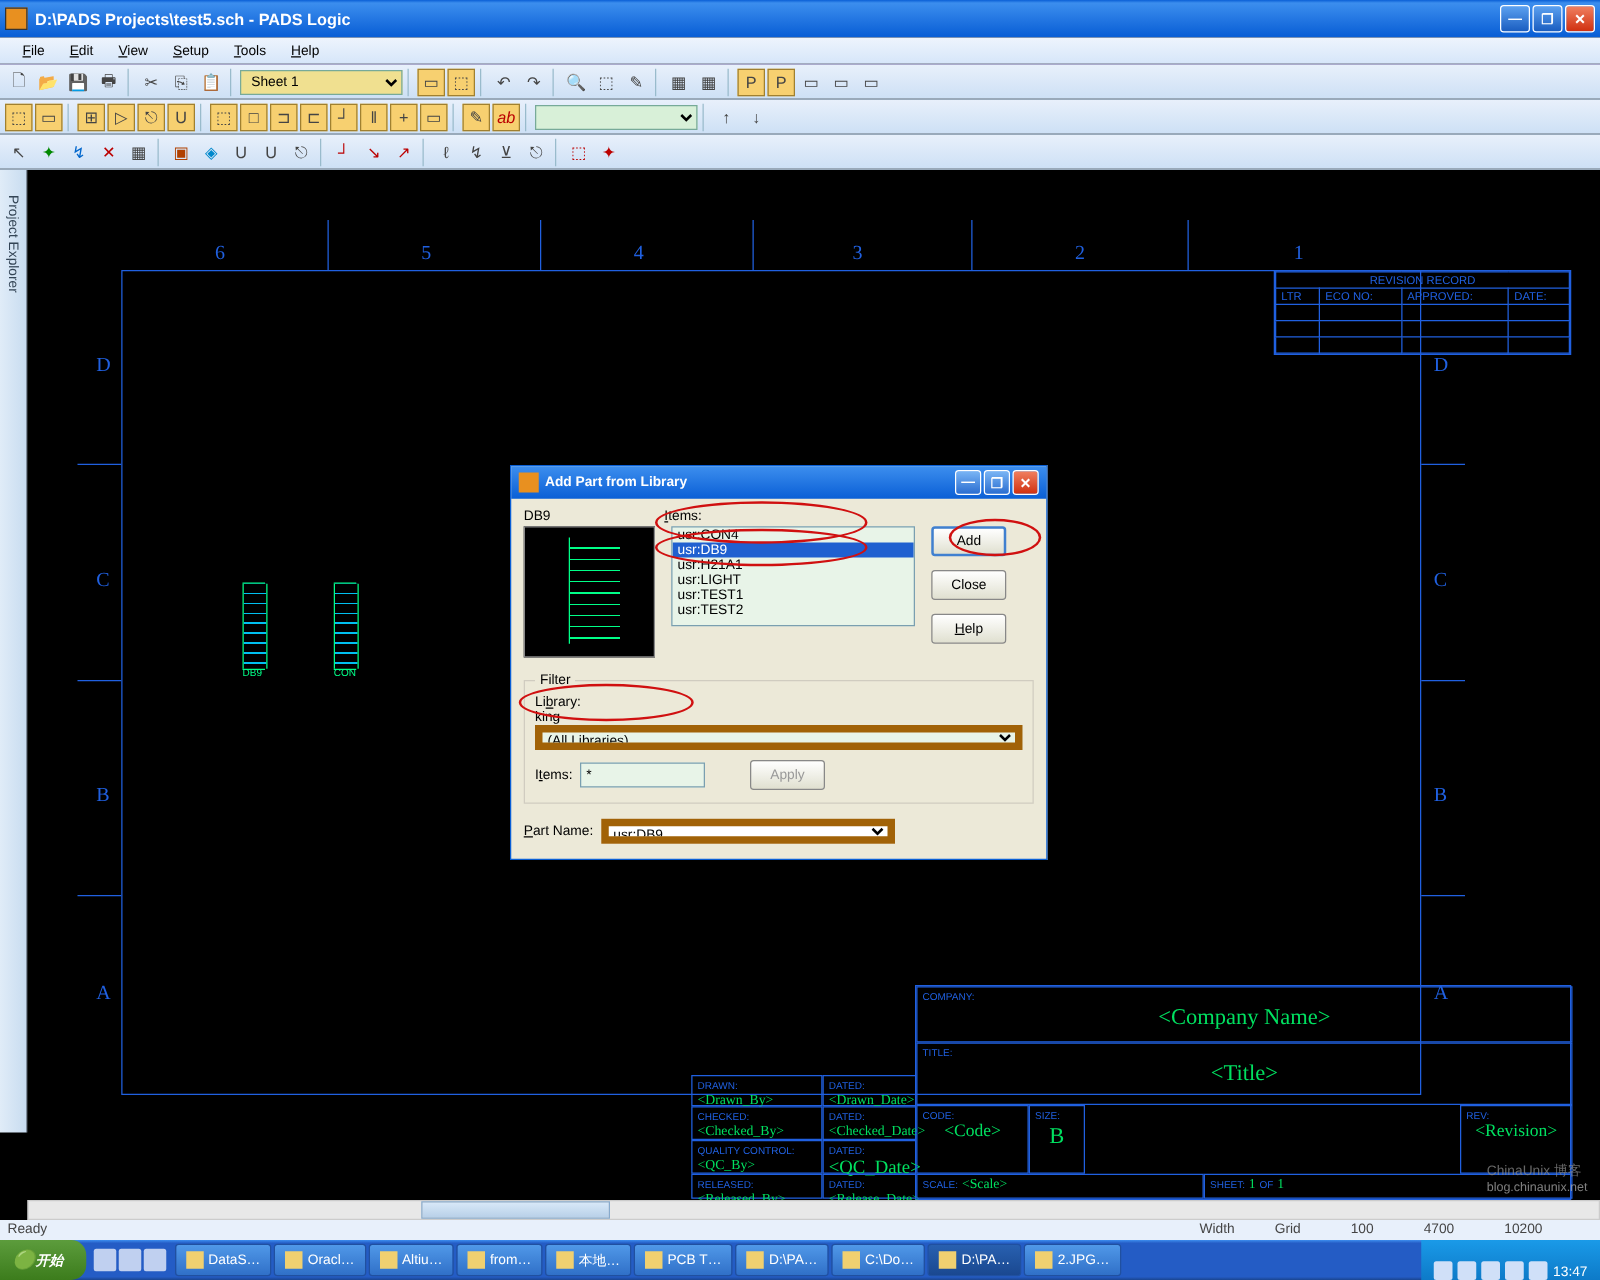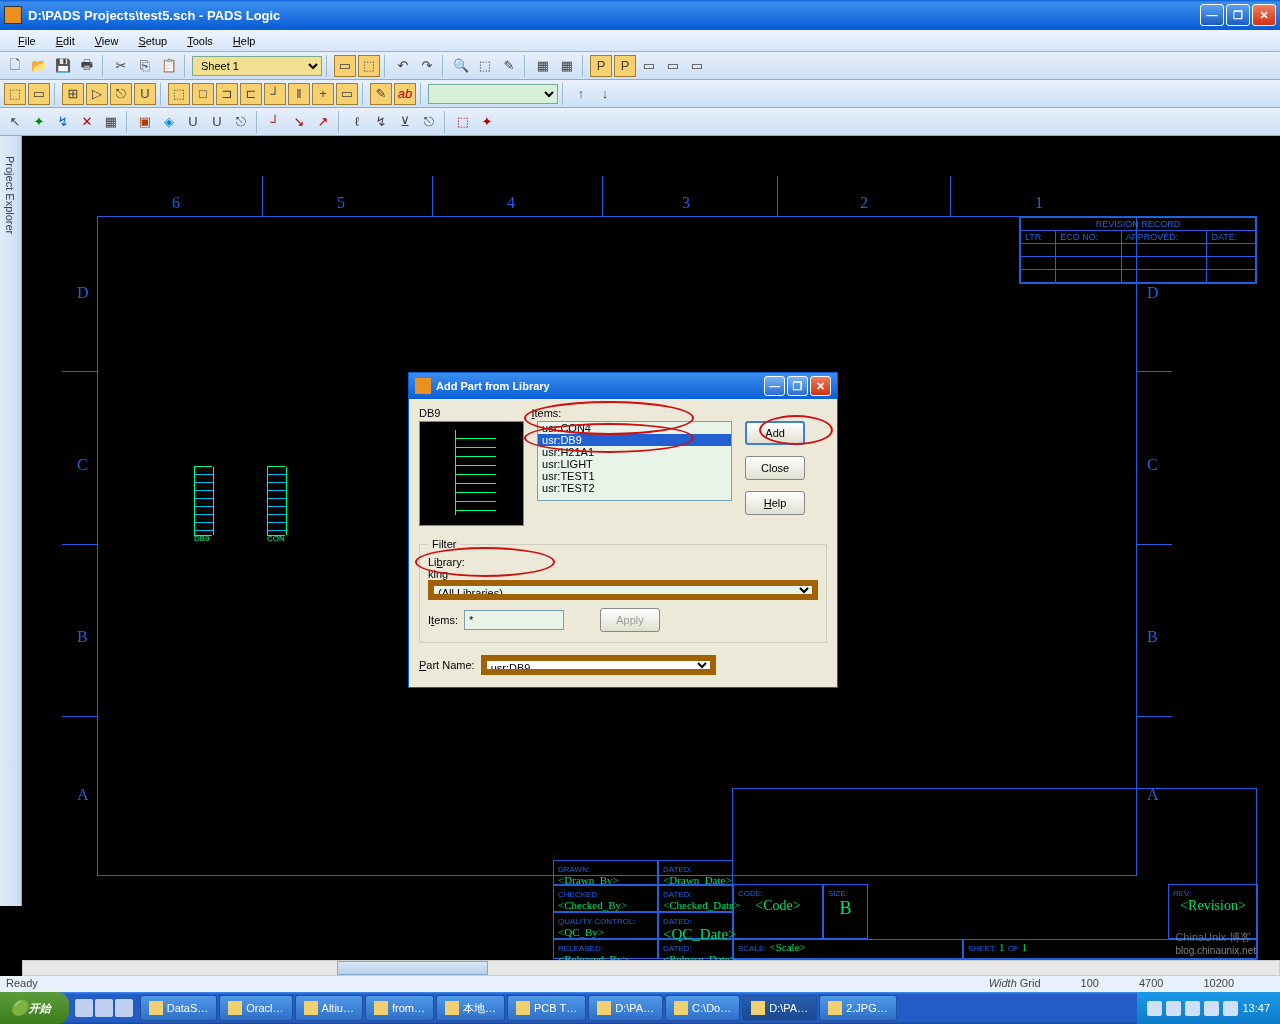--- a/index.html
+++ b/index.html
@@ -59,33 +59,33 @@
 .dlg-sel { width: 100%; background: #e8f4e8; border: 6px solid #a16207; height: 20px; }
 .dlg-row { margin-top: 8px; display: flex; align-items: center; gap: 6px; }
 .dlg-ipt { background: #e8f4e8; border: 1px solid #7a9fb0; height: 20px; padding: 0 4px; }
 .ellipse { position: absolute; border: 2px solid #d01010; border-radius: 50%; pointer-events: none; }
 
 .scrollbar-h { position: absolute; left: 22px; right: 0; bottom: 48px; height: 16px; background: #e8e8e8; border: 1px solid #ccc; }
 .scrollbar-h .thumb { position: absolute; left: 25%; width: 12%; height: 100%; background: linear-gradient(#d8e8f8,#b8d0e8); border: 1px solid #8ac; }
 
 .statusbar { position: absolute; left: 0; right: 0; bottom: 32px; height: 16px; background: #e8f0fb; display: flex; font-size: 10px; color: #444; padding: 1px 6px; }
 .statusbar span { margin-right: 40px; }
-.statusbar .r { margin-left: auto; margin-right: 3px; font-style: italic; }
+.statusbar .r { margin-left: auto; margin-right: 32px; }
 
 .taskbar { position: absolute; left: 0; right: 0; bottom: 0; height: 32px; background: linear-gradient(#3c8def, #245cc5 8%, #245cc5 92%, #1a4590); display: flex; align-items: center; }
 .start { height: 32px; padding: 0 18px 0 10px; background: linear-gradient(#5c9c3c, #3c7c1c); color: #fff; font-weight: bold; font-style: italic; font-size: 15px; display: flex; align-items: center; border-radius: 0 12px 12px 0; font-family: SimHei; }
 .ql { display: flex; gap: 2px; padding: 0 6px; }
 .ql-ic { width: 18px; height: 18px; background: #c0d0f0; border-radius: 2px; }
 .task-btn { height: 26px; padding: 0 8px; margin: 0 1px; background: linear-gradient(#5098e8, #3070c8); border: 1px solid #2050a0; border-radius: 3px; color: #fff; display: flex; align-items: center; gap: 4px; max-width: 95px; overflow: hidden; white-space: nowrap; cursor: pointer; font-size: 11px; }
 .task-btn.act { background: linear-gradient(#2860b0, #1a4890); }
 .task-ic { width: 14px; height: 14px; background: #f0d070; flex-shrink: 0; }
-.tray { margin-left: auto; background: linear-gradient(#1a9ae8,#0d7ac8); height: 32px; display: flex; align-items: center; padding: 0 10px; gap: 4px; color: #fff; }
+.tray { margin-left: auto; background: linear-gradient(#1a9ae8,#0d7ac8); height: 32px; display: flex; align-items: flex-end; padding: 0 10px; gap: 4px; color: #fff; }
 .tray-ic { width: 15px; height: 15px; background: #d0e0f8; border-radius: 2px; }
 
-.watermark { position: absolute; right: 24px; bottom: 68px; color: #888; font-size: 16px; font-family: Arial; opacity: .75; }
+.watermark { position: absolute; right: 10px; bottom: 68px; color: #888; font-size: 16px; font-family: Arial; opacity: .75; }
 .watermark small { display: block; font-size: 10px; color: #aaa; }
 .part-sym { position: absolute; width: 18px; height: 70px; border-top: 1px solid #0f8; border-bottom: 1px solid #0f8; }
 .part-sym::before { content: ''; position: absolute; left: 0; top: 0; bottom: 0; width: 100%; background: repeating-linear-gradient(to bottom, transparent 0 7px, #00c0f0 7px 8px); border-left: 1px solid #0f8; border-right: 1px solid #0f8; }
 .part-lbl { position: absolute; color: #0f8; font-size: 8px; }
 .cell { border: 1px solid #2060e0; padding: 1px 4px; position: absolute; }
 </style>
 </head>
 <body>
 
 <div class="titlebar">
@@ -273,20 +273,22 @@
 
       <div class="cell" style="left:-180px;top:71px;width:105px;height:25px"><span class="tb-lbl">DRAWN:</span><br><span class="tb-val" style="font-size:11px">&lt;Drawn_By&gt;</span></div>
       <div class="cell" style="left:-75px;top:71px;width:75px;height:25px"><span class="tb-lbl">DATED:</span><br><span class="tb-val" style="font-size:11px">&lt;Drawn_Date&gt;</span></div>
       <div class="cell" style="left:-180px;top:96px;width:105px;height:27px"><span class="tb-lbl">CHECKED:</span><br><span class="tb-val" style="font-size:11px">&lt;Checked_By&gt;</span></div>
       <div class="cell" style="left:-75px;top:96px;width:75px;height:27px"><span class="tb-lbl">DATED:</span><br><span class="tb-val" style="font-size:11px">&lt;Checked_Date&gt;</span></div>
       <div class="cell" style="left:-180px;top:123px;width:105px;height:27px"><span class="tb-lbl">QUALITY CONTROL:</span><br><span class="tb-val" style="font-size:11px">&lt;QC_By&gt;</span></div>
       <div class="cell" style="left:-75px;top:123px;width:75px;height:27px"><span class="tb-lbl">DATED:</span><br><span class="tb-val" style="font-size:15px">&lt;QC_Date&gt;</span></div>
       <div class="cell" style="left:-180px;top:150px;width:105px;height:20px"><span class="tb-lbl">RELEASED:</span><br><span class="tb-val" style="font-size:11px">&lt;Released_By&gt;</span></div>
       <div class="cell" style="left:-75px;top:150px;width:75px;height:20px"><span class="tb-lbl">DATED:</span><br><span class="tb-val" style="font-size:11px">&lt;Release_Date&gt;</span></div>
 
+      <div class="cell" style="left:0;top:0;width:525px;height:45px"><span class="tb-lbl">COMPANY:</span><div class="tb-val" style="text-align:center;font-size:18px">&lt;Company Name&gt;</div></div>
+      <div class="cell" style="left:0;top:45px;width:525px;height:50px"><span class="tb-lbl">TITLE:</span><div class="tb-val" style="text-align:center;font-size:18px">&lt;Title&gt;</div></div>
       <div class="cell" style="left:0;top:95px;width:90px;height:55px"><span class="tb-lbl">CODE:</span><div class="tb-val" style="text-align:center">&lt;Code&gt;</div></div>
       <div class="cell" style="left:90px;top:95px;width:45px;height:55px"><span class="tb-lbl">SIZE:</span><div class="tb-val" style="text-align:center;font-size:18px">B</div></div>
       <div class="cell" style="left:435px;top:95px;width:90px;height:55px"><span class="tb-lbl">REV:</span><div class="tb-val" style="text-align:center">&lt;Revision&gt;</div></div>
       <div class="cell" style="left:0;top:150px;width:230px;height:20px"><span class="tb-lbl">SCALE:</span> <span class="tb-val" style="font-size:11px">&lt;Scale&gt;</span></div>
       <div class="cell" style="left:230px;top:150px;width:295px;height:20px"><span class="tb-lbl">SHEET:</span> <span class="tb-val" style="font-size:11px">1</span> <span class="tb-lbl">OF</span> <span class="tb-val" style="font-size:11px">1</span></div>
     </div>
   </div>
 </div>
 
 <div class="dialog">

